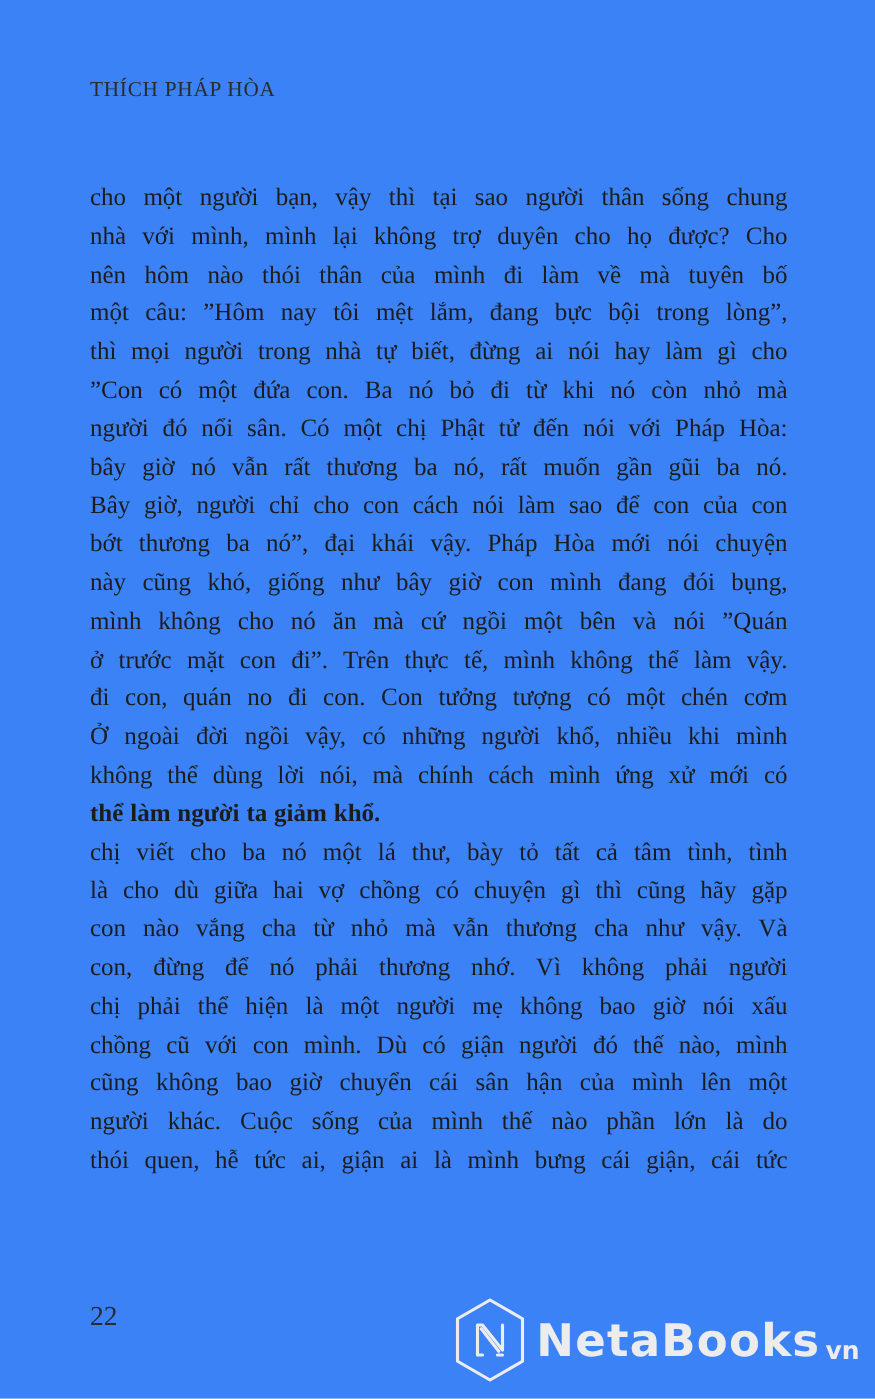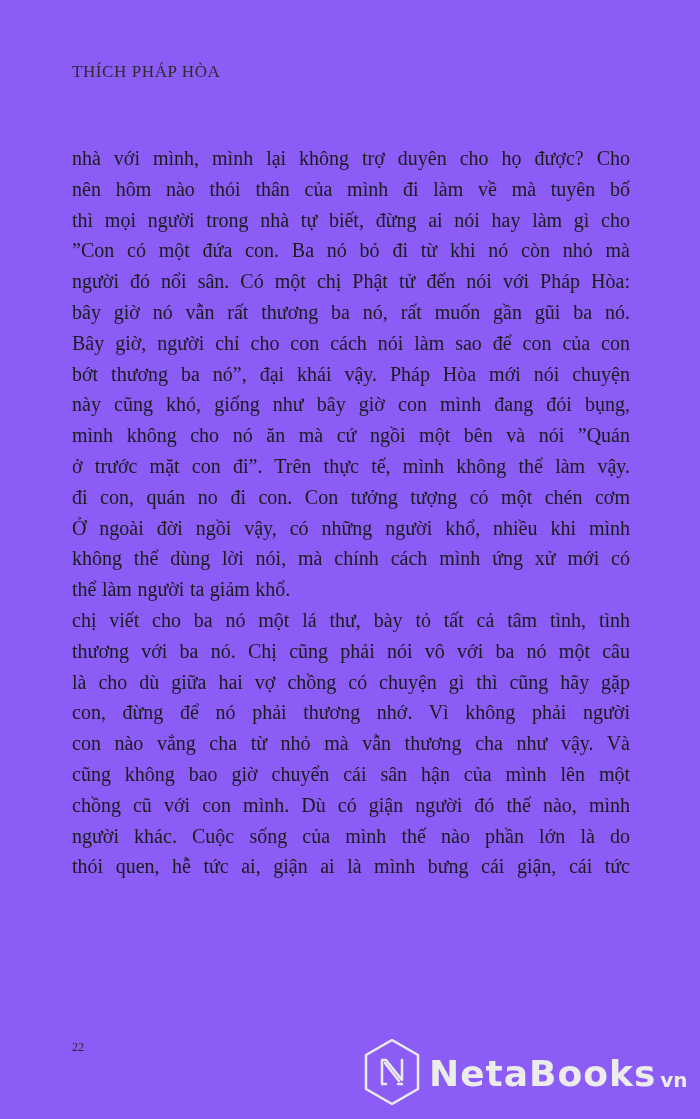--- a/index.html
+++ b/index.html
@@ -1,20 +1,20 @@
 <!DOCTYPE html>
 <html><head>
 <meta charset="utf-8">
 <style>
   html, body { margin: 0; padding: 0; background: #ffffff; }
   .page {
     position: relative;
     width: 700px;
     height: 1119px;
-    background: #8b5cf6;
+    background: #3b82f6;
     overflow: hidden;
     font-family: "Liberation Serif", "DejaVu Serif", serif;
     color: #1c1c1c;
   }
   .running-header {
     position: absolute;
     left: 72px;
     top: 62px;
     font-size: 17px;
     letter-spacing: 0.6px;
@@ -30,27 +30,27 @@
   .line {
     height: 30.8px;
     line-height: 30.8px;
     font-size: 20px;
     text-align: justify;
     text-align-last: justify;
     word-spacing: 0.5px;
     white-space: normal;
     overflow: visible;
   }
-  .line-last { text-align-last: left; }
+  .line-last { text-align-last: left; font-weight: bold; }
   .line-first-indent { text-indent: 26px; }
   .page-number {
     position: absolute;
     left: 72px;
     top: 1040px;
-    font-size: 12px;
+    font-size: 22px;
     color: #2b2b2b;
   }
   .watermark {
     position: absolute;
     left: 363px;
     top: 1036px;
     width: 332px;
     height: 76px;
     display: flex;
     align-items: center;
@@ -77,44 +77,46 @@
 </style>
 </head>
 <body>
 
 <div class="page">
 
   <div class="running-header">THÍCH PHÁP HÒA</div>
 
   <div class="body-text">
       <div class="paragraph">
+        <div class="line">cho một người bạn, vậy thì tại sao người thân sống chung</div>
         <div class="line">nhà với mình, mình lại không trợ duyên cho họ được? Cho</div>
         <div class="line">nên hôm nào thói thân của mình đi làm về mà tuyên bố</div>
+        <div class="line">một câu: ”Hôm nay tôi mệt lắm, đang bực bội trong lòng”,</div>
         <div class="line">thì mọi người trong nhà tự biết, đừng ai nói hay làm gì cho</div>
         <div class="line">”Con có một đứa con. Ba nó bỏ đi từ khi nó còn nhỏ mà</div>
         <div class="line">người đó nổi sân. Có một chị Phật tử đến nói với Pháp Hòa:</div>
         <div class="line">bây giờ nó vẫn rất thương ba nó, rất muốn gần gũi ba nó.</div>
         <div class="line">Bây giờ, người chỉ cho con cách nói làm sao để con của con</div>
         <div class="line">bớt thương ba nó”, đại khái vậy. Pháp Hòa mới nói chuyện</div>
         <div class="line">này cũng khó, giống như bây giờ con mình đang đói bụng,</div>
         <div class="line">mình không cho nó ăn mà cứ ngồi một bên và nói ”Quán</div>
         <div class="line">ở trước mặt con đi”. Trên thực tế, mình không thể làm vậy.</div>
         <div class="line">đi con, quán no đi con. Con tưởng tượng có một chén cơm</div>
         <div class="line">Ở ngoài đời ngồi vậy, có những người khổ, nhiều khi mình</div>
         <div class="line">không thể dùng lời nói, mà chính cách mình ứng xử mới có</div>
         <div class="line line-last">thể làm người ta giảm khổ.</div>
       </div>
       <div class="paragraph">
         <div class="line">chị viết cho ba nó một lá thư, bày tỏ tất cả tâm tình, tình</div>
-        <div class="line">thương với ba nó. Chị cũng phải nói vô với ba nó một câu</div>
         <div class="line">là cho dù giữa hai vợ chồng có chuyện gì thì cũng hãy gặp</div>
+        <div class="line">con nào vắng cha từ nhỏ mà vẫn thương cha như vậy. Và</div>
         <div class="line">con, đừng để nó phải thương nhớ. Vì không phải người</div>
-        <div class="line">con nào vắng cha từ nhỏ mà vẫn thương cha như vậy. Và</div>
+        <div class="line">chị phải thể hiện là một người mẹ không bao giờ nói xấu</div>
+        <div class="line">chồng cũ với con mình. Dù có giận người đó thế nào, mình</div>
         <div class="line">cũng không bao giờ chuyển cái sân hận của mình lên một</div>
-        <div class="line">chồng cũ với con mình. Dù có giận người đó thế nào, mình</div>
         <div class="line">người khác. Cuộc sống của mình thế nào phần lớn là do</div>
         <div class="line">thói quen, hễ tức ai, giận ai là mình bưng cái giận, cái tức</div>
       </div>
     </div>
 
   <div class="page-number">22</div>
 
   <div class="watermark">
     <span class="logo-hex">
       <svg width="58" height="68" viewBox="0 0 58 68" fill="none" xmlns="http://www.w3.org/2000/svg">

